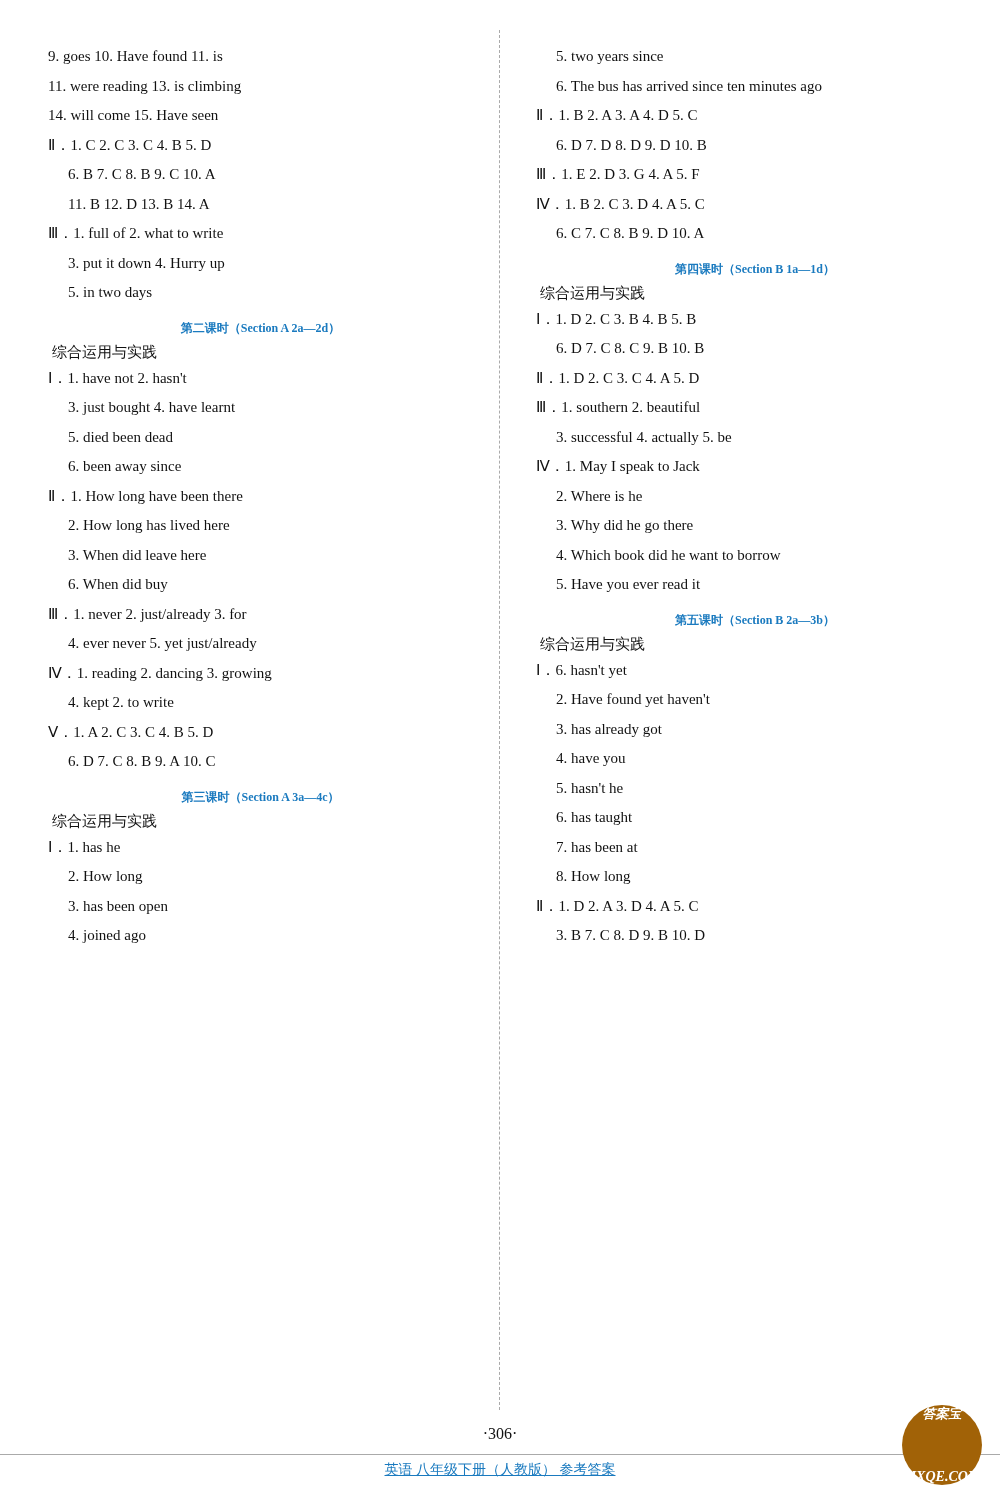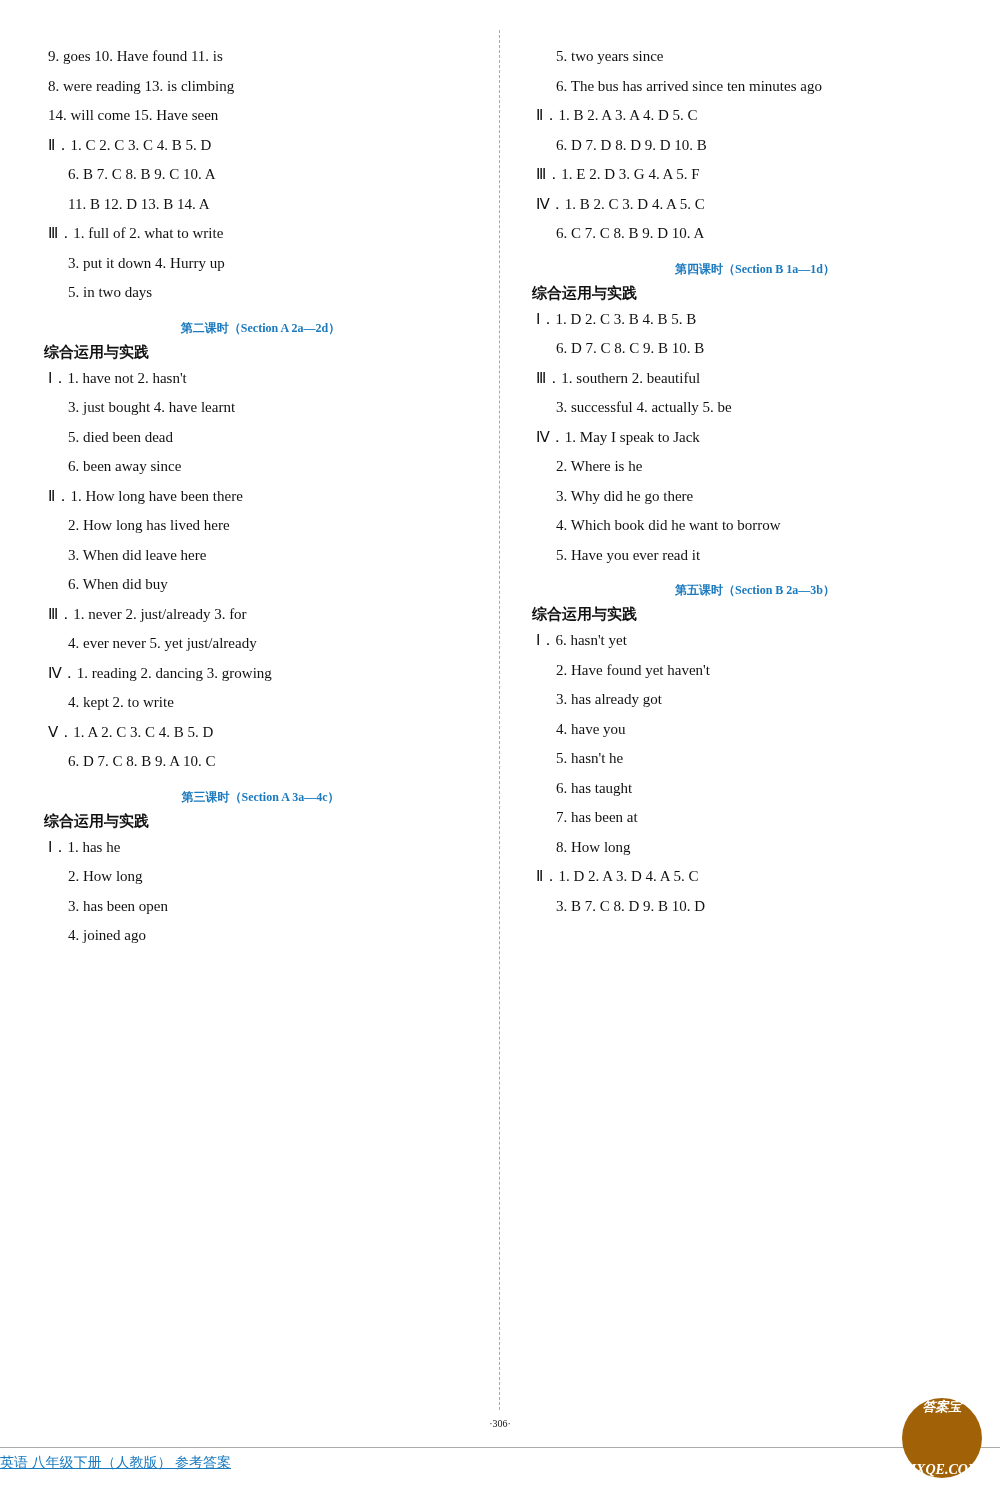--- a/index.html
+++ b/index.html
@@ -34,49 +34,50 @@
       padding: 10px 18px 10px 28px;
     }
     .section-title {
       color: #1a7abf;
       text-align: center;
       font-weight: bold;
       font-size: 12px;
       margin: 14px 0 6px 0;
     }
     .section-subtitle {
-      font-weight: bold;
+      font-weight: normal;
       font-size: 15px;
-      margin: 6px 0 4px 4px;
+      margin: 6px 0 4px 12px;
     }
     .line {
       margin: 4px 0;
       line-height: 1.7;
       padding-left: 8px;
     }
     .indent {
       padding-left: 28px;
     }
     .footer {
       position: absolute;
       bottom: 24px;
       left: 0; right: 0;
+      text-align: center;
       font-size: 14px;
       color: #333;
       border-top: 1px solid #aaa;
       padding-top: 6px;
     }
     .footer-link {
       color: #1a7abf;
       text-decoration: underline;
     }
     .page-num {
       text-align: center;
-      font-size: 10px;
-      margin-top: 8px;
+      font-size: 16px;
+      margin-top: 15px;
     }
     .watermark {
       position: absolute;
       bottom: 18px;
       right: 18px;
       width: 80px;
       height: 80px;
       background: #a16207;
       border-radius: 50%;
       display: flex;
@@ -98,21 +99,21 @@
   </style>
 </head>
 <body>
 
 <div class="page">
   <div class="columns">
 
     <div class="col-left">
 
       <div class="line">9.  goes     10.  Have  found     11.  is</div>
-      <div class="line">8.  were reading      13.  is climbing</div>
+      <div class="line">11.  were reading      13.  is climbing</div>
       <div class="line">14.  will come      15.  Have  seen</div>
       <div class="line">Ⅱ．1.  C     2.  C     3.  C     4.  B     5.  D</div>
       <div class="line indent">6.  B     7.  C     8.  B     9.  C     10.  A</div>
       <div class="line indent">11.  B     12.  D     13.  B     14.  A</div>
       <div class="line">Ⅲ．1.  full  of     2.  what  to  write</div>
       <div class="line indent">3.  put  it  down     4.  Hurry  up</div>
       <div class="line indent">5.  in  two  days</div>
 
       <div class="section-title">第二课时（Section A 2a—2d）</div>
       <div class="section-subtitle">综合运用与实践</div>
@@ -150,20 +151,21 @@
       <div class="line indent">6.  D     7.  D     8.  D     9.  D     10.  B</div>
       <div class="line">Ⅲ．1.  E     2.  D     3.  G     4.  A     5.  F</div>
       <div class="line">Ⅳ．1.  B     2.  C     3.  D     4.  A     5.  C</div>
       <div class="line indent">6.  C     7.  C     8.  B     9.  D     10.  A</div>
 
       <div class="section-title">第四课时（Section B 1a—1d）</div>
       <div class="section-subtitle">综合运用与实践</div>
 
       <div class="line">Ⅰ．1.  D     2.  C     3.  B     4.  B     5.  B</div>
       <div class="line indent">6.  D     7.  C     8.  C     9.  B     10.  B</div>
+      <div class="line">Ⅱ．1.  D     2.  C     3.  C     4.  A     5.  D</div>
       <div class="line">Ⅲ．1.  southern     2.  beautiful</div>
       <div class="line indent">3.  successful     4.  actually     5.  be</div>
       <div class="line">Ⅳ．1.  May I speak to Jack</div>
       <div class="line indent">2.  Where is he</div>
       <div class="line indent">3.  Why did he go there</div>
       <div class="line indent">4.  Which book did he want to borrow</div>
       <div class="line indent">5.  Have you ever read it</div>
 
       <div class="section-title">第五课时（Section B 2a—3b）</div>
       <div class="section-subtitle">综合运用与实践</div>

